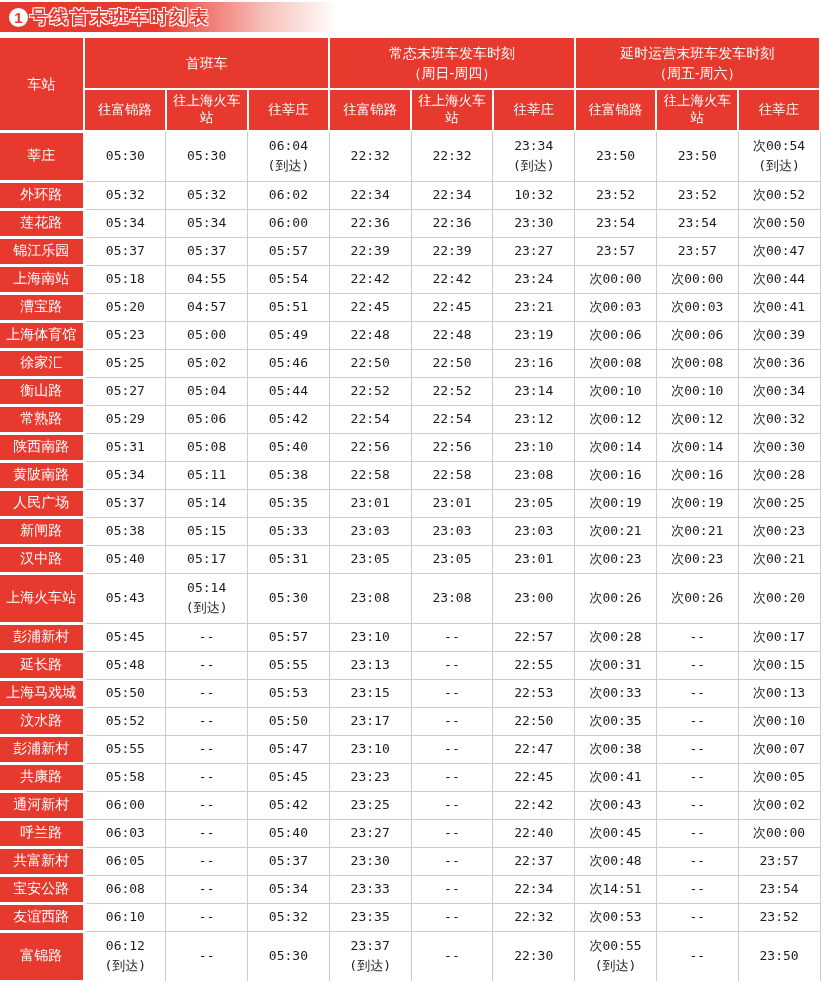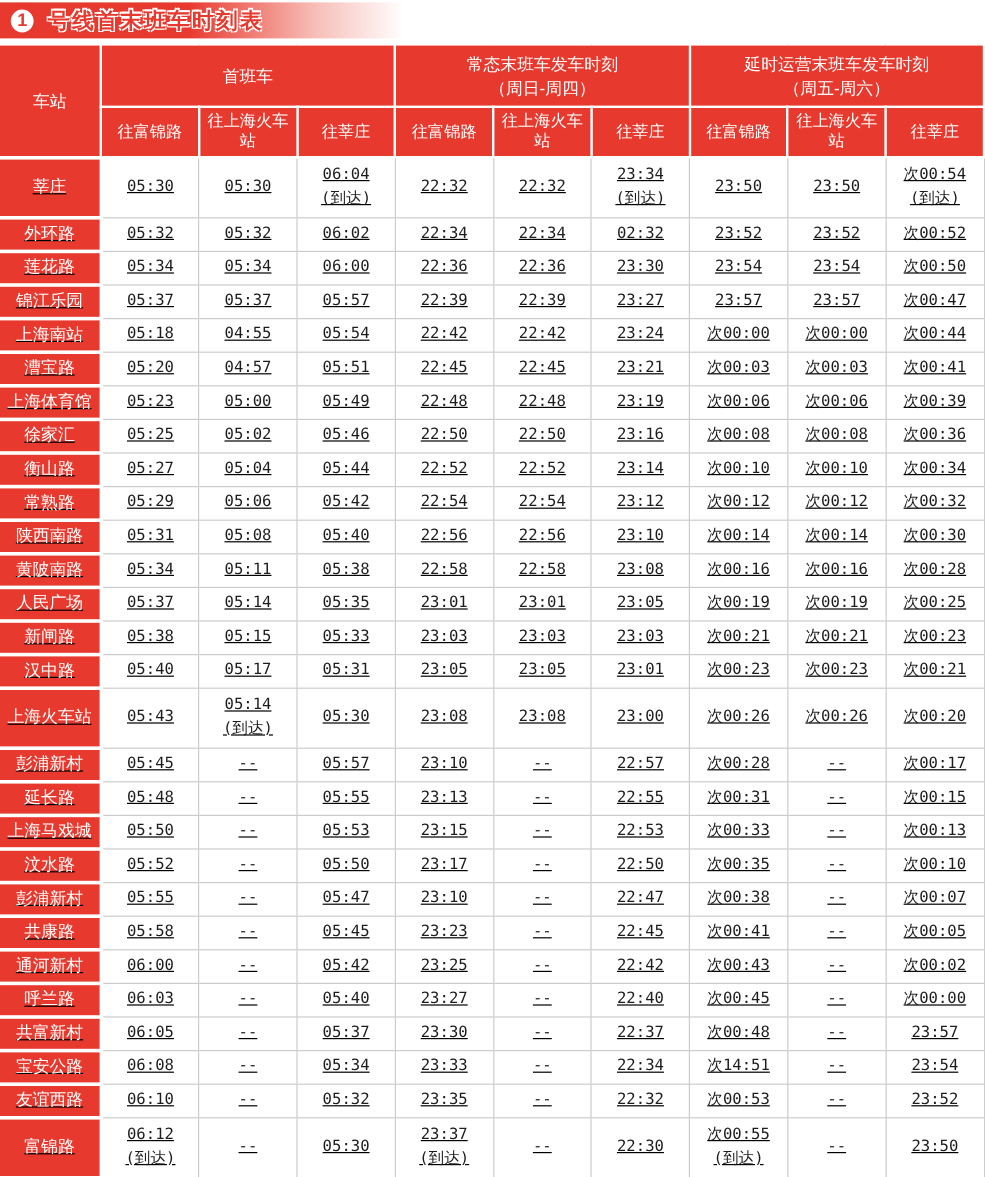--- a/index.html
+++ b/index.html
@@ -13,21 +13,21 @@
                 #f7beb8 32%, #ffffff 41%, #ffffff 100%);
     display: flex; align-items: center; padding-left: 7px;
   }
   .line-badge {
     width: 23px; height: 23px; border-radius: 50%;
     background: #fff; border: 2px solid var(--accent,#e8392e);
     color: var(--accent,#e8392e); font-weight: bold; font-size: 15px;
     display: flex; align-items: center; justify-content: center; flex: 0 0 auto;
   }
   .title-text {
-    margin-left: 10px; color: var(--accent,#e8392e);
+    color: var(--accent,#e8392e);
     font-size: 18px; font-weight: bold; letter-spacing: 2px;
     text-shadow: -1px -1px 0 #fff, 1px -1px 0 #fff, -1px 1px 0 #fff, 1px 1px 0 #fff;
   }
 
   table.timetable { border-collapse: collapse; width: 821px; table-layout: fixed; }
   .hdr {
     background: var(--accent,#e8392e); color: #fff; font-weight: normal;
     border: 2px solid #ffffff; text-align: center;
     white-space: pre-line; font-size: 14px; line-height: 1.45; padding: 0 2px;
   }
@@ -39,21 +39,21 @@
     background: var(--accent,#e8392e); color: #fff;
     border: 3px solid #ffffff; border-left: none;
     font-size: 14px; text-align: center; padding: 0 1px;
   }
   td.data {
     border: 1px solid var(--grid,#cccccc); background: #fff;
     text-align: center; color: #1c1c1c; font-size: 13px;
     white-space: pre-line; line-height: 1.55;
     font-family: "DejaVu Sans Mono", "Liberation Sans", monospace;
   }
-  tbody tr { height: 28px; text-decoration: underline; }
+  tbody tr { height: 28px; }
   tbody tr.tall { height: 50px; }
 </style>
 </head>
 <body>
 
 <div class="page">
 
   <div class="title-bar">
     <span class="line-badge">
       <span>1</span>
@@ -114,21 +114,21 @@
           <td class="data">次00:54
 (到达)</td>
         </tr>
         <tr>
           <td class="station">外环路</td>
           <td class="data">05:32</td>
           <td class="data">05:32</td>
           <td class="data">06:02</td>
           <td class="data">22:34</td>
           <td class="data">22:34</td>
-          <td class="data">02:32</td>
+          <td class="data">10:32</td>
           <td class="data">23:52</td>
           <td class="data">23:52</td>
           <td class="data">次00:52</td>
         </tr>
         <tr>
           <td class="station">莲花路</td>
           <td class="data">05:34</td>
           <td class="data">05:34</td>
           <td class="data">06:00</td>
           <td class="data">22:36</td>

